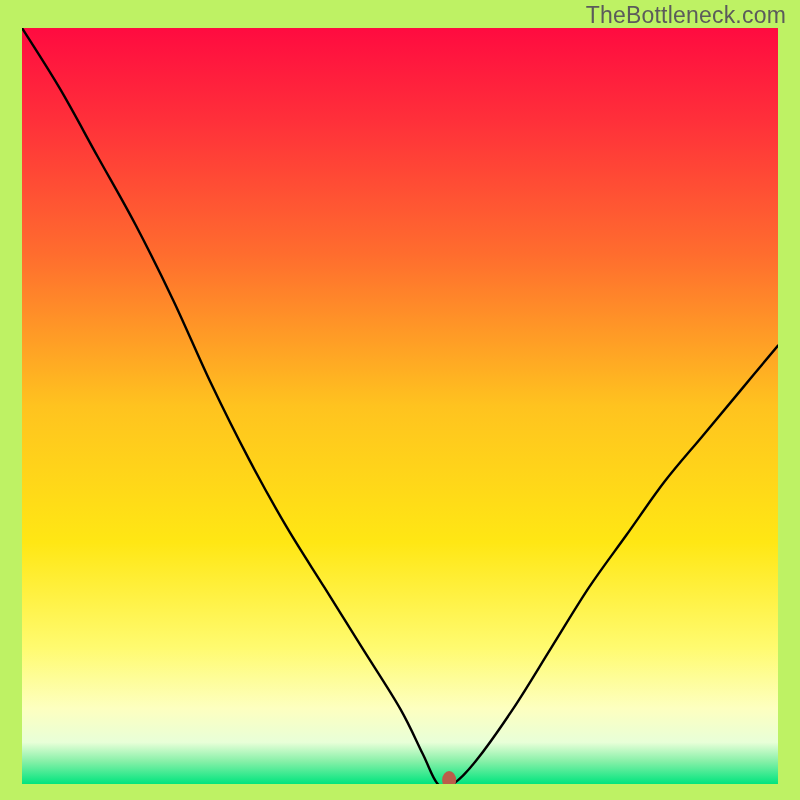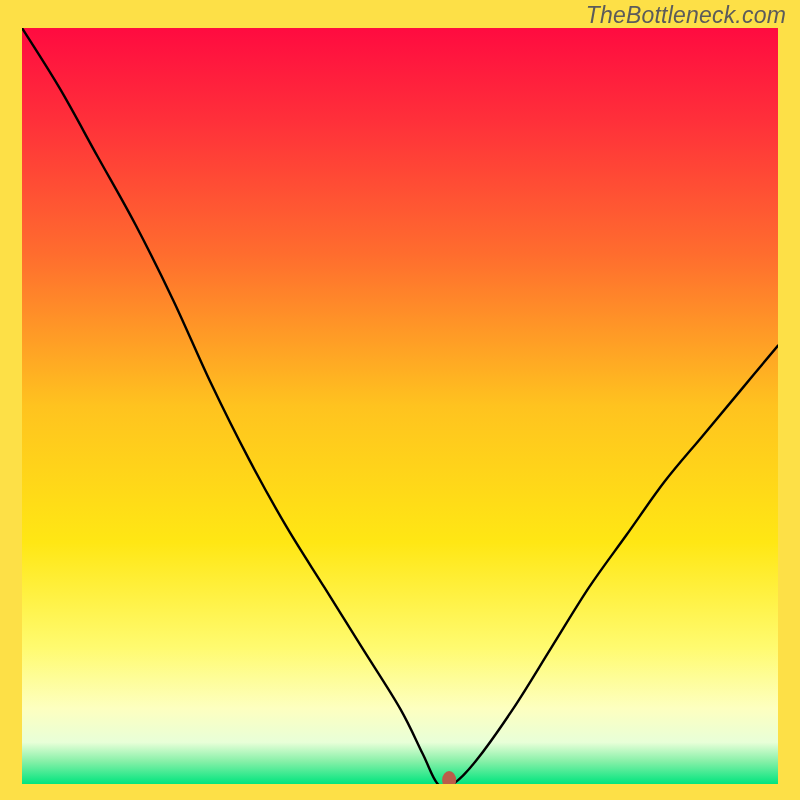--- a/index.html
+++ b/index.html
@@ -8,22 +8,21 @@
     width: 800px;
     height: 800px;
     background: #000000;
     font-family: Arial, Helvetica, sans-serif;
     overflow: hidden;
   }
   .frame {
     position: relative;
     width: 800px;
     height: 800px;
-    background: #fde047;
-    font-style: italic;
+    background: #bef264;
   }
   .watermark {
     position: absolute;
     top: 2px;
     right: 14px;
     color: #5b5b5b;
     font-size: 23px;
     font-weight: 500;
     letter-spacing: 0.2px;
     user-select: none;

